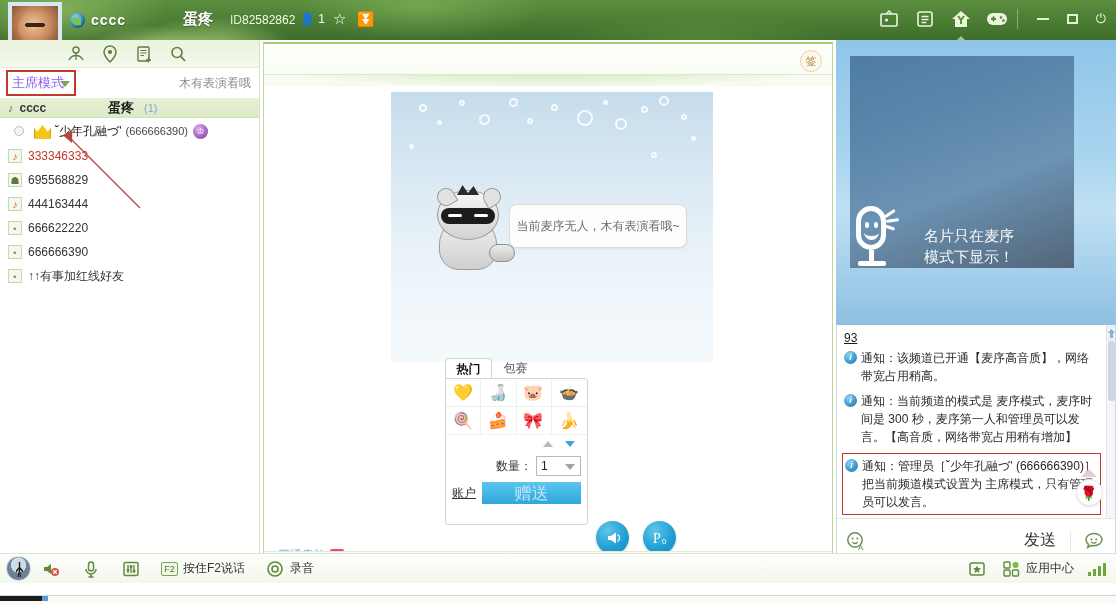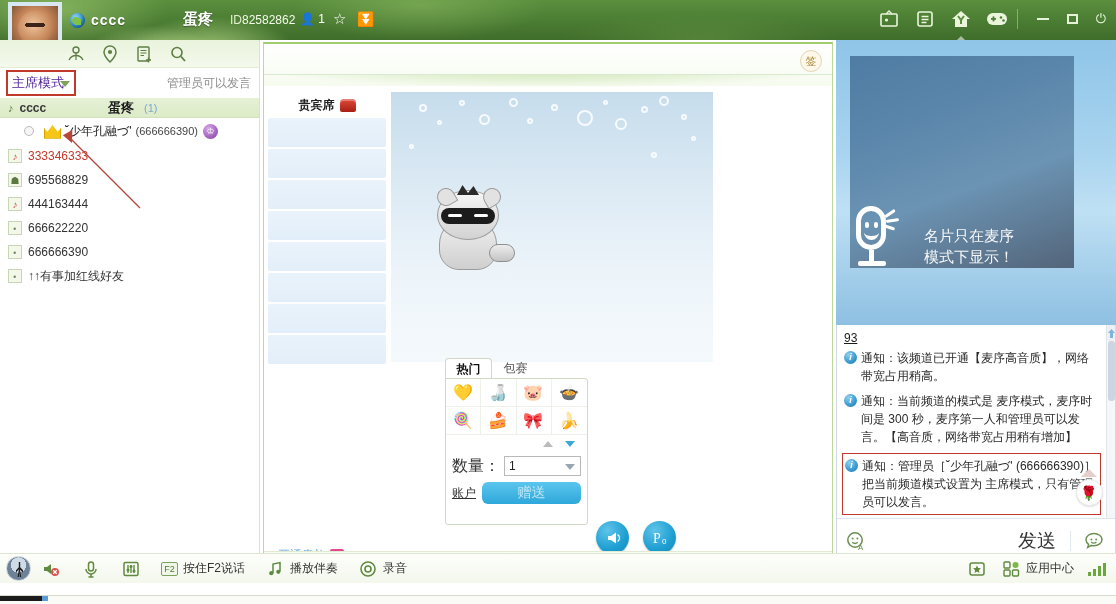--- a/index.html
+++ b/index.html
@@ -115,21 +115,21 @@
   }
   .side-top-icons { position:absolute; left:66px; top:4px; display:flex; gap:14px; }
   .side-top-icons .ti { width:20px; height:20px; color:#5f7d44; }
 
   .mode-row { height:30px; position:relative; background:#fff; }
   .mode-box {
     position:absolute; left:6px; top:2px; width:70px; height:26px;
     border:2px solid #c0392b; background:#fff;
     display:flex; align-items:center; padding-left:4px;
   }
-  .mode-box span { font-size:13px; color:#4c1d95; }
+  .mode-box span { font-size:13px; color:#8b5cf6; }
   .mode-caret {
     position:absolute; right:4px; top:9px;
     border-left:5px solid transparent; border-right:5px solid transparent;
     border-top:6px solid #7da35b;
   }
   .mode-hint { position:absolute; right:8px; top:7px; font-size:12px; color:#8c8c8c; }
 
   .arrow-anno { position:absolute; left:0; top:0; width:260px; height:525px; pointer-events:none; }
 
   .list-header {
@@ -147,21 +147,21 @@
   }
   .u-icon {
     width:14px; height:14px; margin-right:6px; flex:0 0 auto;
     display:flex; align-items:center; justify-content:center; font-size:10px;
     color:#5c7a40; border:1px solid #c8d6b4; background:#f3f8ea;
   }
   .u-icon.note { color:#cf4b3d; }
   .u-icon.plain { font-size:8px; }
   .u-icon.chair { background:#f3f8ea; }
   .u-name.red { color:#c0392b; }
-  .admin-row { height:26px; display:flex; align-items:center; padding-left:24px; }
+  .admin-row { height:26px; display:flex; align-items:center; padding-left:14px; }
   .radio-dot { width:10px; height:10px; border-radius:50%; border:1px solid #bbb; background:#f5f5f5; margin-right:10px; }
   .crown {
     width:17px; height:15px; margin-right:4px; position:relative; flex:0 0 auto;
     background:#f5c518; border:1px solid #d8a400;
     clip-path: polygon(0% 30%, 20% 55%, 50% 10%, 80% 55%, 100% 30%, 100% 100%, 0% 100%);
   }
   .admin-name { font-size:12px; color:#222; }
   .admin-id { font-size:11px; color:#444; margin-left:4px; }
   .lvl-badge {
     width:15px; height:15px; border-radius:50%; margin-left:5px;
@@ -303,35 +303,35 @@
   .gift-grid { display:grid; grid-template-columns:repeat(4,1fr); }
   .g-cell {
     height:28px; border-right:1px solid #eef1ea; border-bottom:1px solid #eef1ea;
     display:flex; align-items:center; justify-content:center; font-size:16px;
   }
   .g-cell:nth-child(4n) { border-right:none; }
   .g-arrows { height:18px; display:flex; align-items:center; justify-content:flex-end; gap:12px; padding-right:12px; }
   .g-up { border-left:5px solid transparent; border-right:5px solid transparent; border-bottom:6px solid #bbb; }
   .g-dn { border-left:5px solid transparent; border-right:5px solid transparent; border-top:6px solid #3ba8d8; }
   .g-qty { height:26px; display:flex; align-items:center; padding:0 6px; gap:4px; }
-  .g-qty-label { font-size:16px; color:#333; white-space:nowrap; }
+  .g-qty-label { font-size:12px; color:#333; white-space:nowrap;margin-left:44px; }
   .g-select {
     flex:1; height:20px; border:1px solid #b9b9b9; background:#fff; position:relative;
     display:flex; align-items:center; padding-left:4px; font-size:12px; color:#222;
   }
   .g-select .cv {
     position:absolute; right:5px; top:7px;
     border-left:5px solid transparent; border-right:5px solid transparent; border-top:6px solid #9aa6b2;
   }
   .g-acct { height:28px; display:flex; align-items:center; padding:0 6px; gap:6px; }
   .g-acct-label { font-size:12px; color:#333;text-decoration:underline; }
   .g-send {
-    flex:1; height:22px; border-radius:6px;
+    flex:1; height:22px; border-radius:0;
     background: linear-gradient(180deg,#5bc6ee,#2ea7da);
-    color:#bfe6f6; font-size:14px; display:flex; align-items:center; justify-content:center;
+    color:#bfe6f6; font-size:17px; display:flex; align-items:center; justify-content:center;
   }
 
   
   .right {
     position:absolute; left:836px; top:40px; width:280px; height:525px; background:#fff;
   }
   .card-area {
     position:absolute; left:0; top:0; width:280px; height:285px;
     background: linear-gradient(180deg,#8fc5e8 0%, #a9d4ef 40%, #bfe0f4 60%, #8ec0e2 100%);
     overflow:hidden;
@@ -388,21 +388,21 @@
   }
   .flower-caret {
     position:absolute; right:18px; bottom:85px; width:0; height:0;
     border-left:8px solid transparent; border-right:8px solid transparent; border-bottom:8px solid #e8cdcd;
   }
   .chat-input-bar {
     position:absolute; left:0; right:0; bottom:0; height:44px;
     border-top:1px solid #dfe5ec; background:#fff; display:flex; align-items:center;
   }
   .emo-ico { margin-left:8px; width:22px; height:22px; color:#6b8f52; }
-  .send-label { margin-left:auto; font-size:19px; color:#333; }
+  .send-label { margin-left:auto; font-size:16px; color:#333; }
   .chat-vsep { width:1px; height:20px; background:#e3e8ee; margin:0 12px 0 14px; }
   .chat-bubble-ico { width:22px; height:22px; color:#6b8f52; margin-right:10px; }
 
   
   .toolbar {
     position:absolute; left:0; top:553px; width:1116px; height:30px;
     background: linear-gradient(180deg,#fdfefb,#f3f7ec);
     border-top:1px solid #dde6cf;
     display:flex; align-items:center; padding-left:6px; gap:0;
   }
@@ -534,21 +534,21 @@
             </svg>
         </span>
       </div>
     </div>
 
     <div class="mode-row">
       <div class="mode-box">
         <span>主席模式</span>
         <i class="mode-caret"></i>
       </div>
-      <div class="mode-hint">管理员可以发言</div>
+      <div class="mode-hint">木有表演看哦</div>
     </div>
 
     <div class="list-header">
       <span class="lh-note">♪</span>
       <span class="lh-name">cccc</span>
       <span class="lh-owner">蛋疼</span>
       <span class="lh-count">(1)</span>
     </div>
 
     <div class="admin-row">
@@ -590,34 +590,20 @@
     </svg>
   </div>
 
   <div class="center">
     <div class="center-inner">
       <div class="center-top-strip">
         <div class="sign-btn">签</div>
       </div>
       <div class="center-curve"></div>
 
-      <div class="seat-col left">
-        <div class="seat-title">
-          <span>贵宾席</span>
-          <i class="sofa-icon"></i>
-        </div>
-        <div class="seat-slot"></div>
-        <div class="seat-slot"></div>
-        <div class="seat-slot"></div>
-        <div class="seat-slot"></div>
-        <div class="seat-slot"></div>
-        <div class="seat-slot"></div>
-        <div class="seat-slot"></div>
-        <div class="seat-slot"></div>
-      </div>
 
       <div class="seat-col right">
         <div class="seat-title">
           
           
         </div>
         <div class="seat-slot"></div>
         <div class="seat-slot"></div>
         <div class="seat-slot"></div>
         <div class="seat-slot"></div>
@@ -650,20 +636,21 @@
         <div class="mascot">
           <i class="mascot-body"></i>
           <i class="mascot-arm"></i>
           <i class="mascot-head"></i>
           <i class="mascot-ear l"></i>
           <i class="mascot-ear r"></i>
           <i class="mascot-tuft"></i>
           <i class="mascot-mask"></i>
         </div>
 
+        <div class="speech">当前麦序无人，木有表演看哦~</div>
       </div>
 
       <div class="vip-link">
         <span>开通贵族</span>
         <i class="s-badge">S</i>
       </div>
 
       <div class="round-btns">
         <div class="rbtn">
           <svg width="18" height="18" viewBox="0 0 18 18">
@@ -826,30 +813,20 @@
             <circle cx="13" cy="12" r="1.5" fill="#5f8a3f"></circle>
           </svg>
       </span>
     </div>
 
     <div class="tb-item">
       <span class="f2-key">F2</span>
       <span>按住F2说话</span>
     </div>
 
-    <div class="tb-item">
-      <span class="tb-ico">
-        <svg width="18" height="18" viewBox="0 0 18 18">
-            <path d="M7 13V4l7-1.4v9" fill="none" stroke="#5f8a3f" stroke-width="1.5"></path>
-            <circle cx="5.3" cy="13.2" r="2.1" fill="#5f8a3f"></circle>
-            <circle cx="12.3" cy="11.8" r="2.1" fill="#5f8a3f"></circle>
-          </svg>
-      </span>
-      <span>播放伴奏</span>
-    </div>
 
     <div class="tb-item">
       <span class="tb-ico">
         <svg width="18" height="18" viewBox="0 0 18 18">
             <circle cx="9" cy="9" r="7" fill="none" stroke="#5f8a3f" stroke-width="1.6"></circle>
             <circle cx="9" cy="9" r="3" fill="none" stroke="#5f8a3f" stroke-width="1.6"></circle>
           </svg>
       </span>
       <span>录音</span>
     </div>

